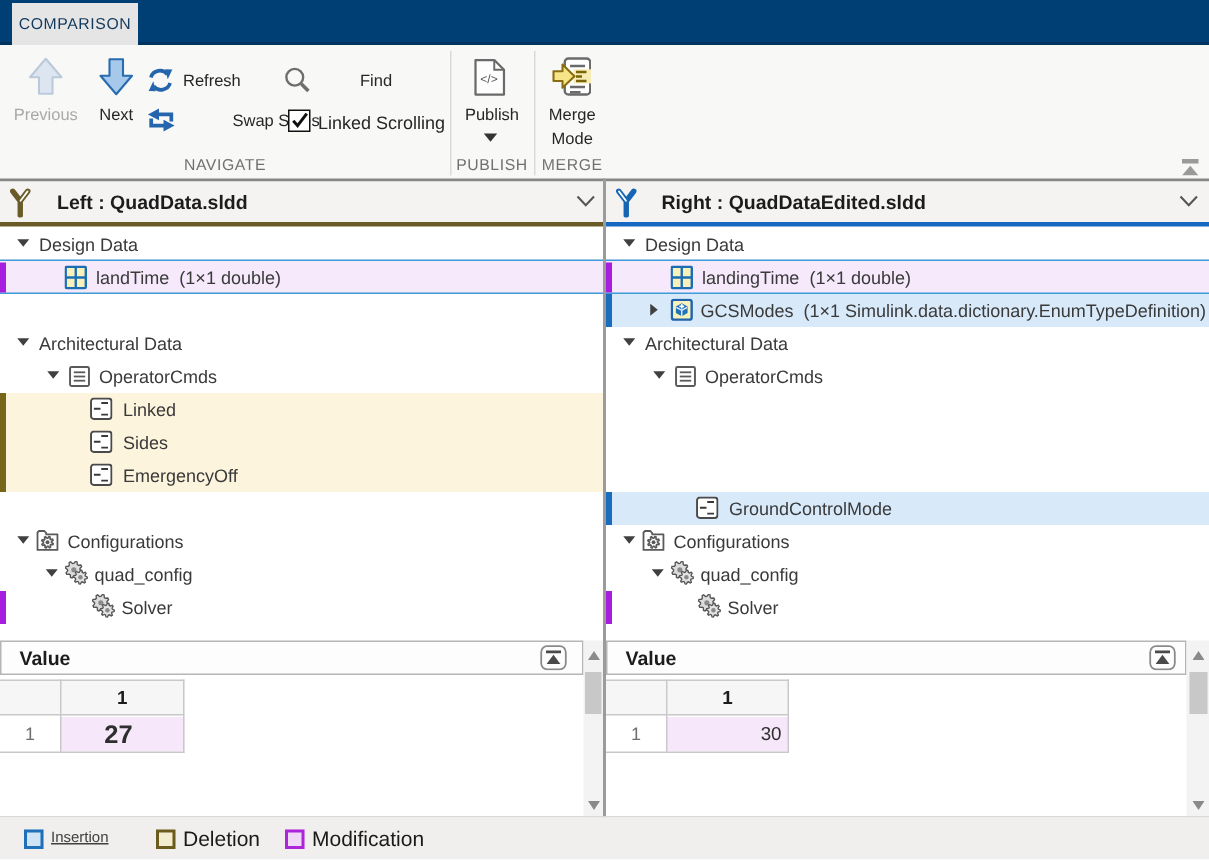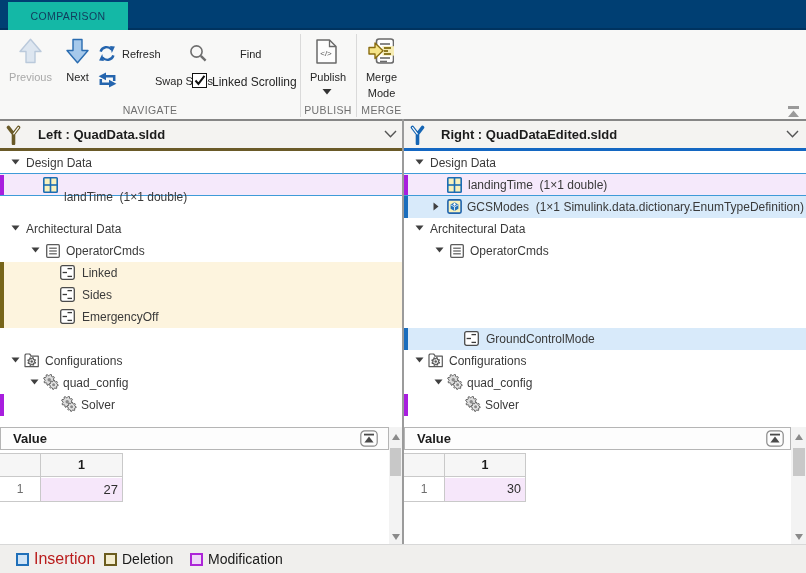--- a/index.html
+++ b/index.html
@@ -9,21 +9,21 @@
 #page { position:relative; width:806px; height:573px; }
 .lbl { font-size:11px; color:#262626; white-space:nowrap; }
 .glbl { font-size:10.5px; color:#707070; letter-spacing:0.4px; text-align:center; }
 .trow { position:absolute; height:22px; line-height:22px; font-size:12px; color:#3a3a3a; white-space:nowrap; }
 </style>
 </head>
 <body>
 <div id="page">
 
 <div class="abs" style="left:0;top:0;width:806px;height:30px;background:#003f73;border-bottom:2px solid #00335f;"></div>
-<div class="abs" style="left:8px;top:2px;width:120px;height:28px;background:#14b8a6;
+<div class="abs" style="left:8px;top:2px;width:84px;height:28px;background:#e5e5e5;
   font-size:10.5px;color:#12395c;letter-spacing:0.4px;text-align:center;line-height:28px;">COMPARISON</div>
 
 <div class="abs" style="left:0;top:30px;width:806px;height:89px;background:#f8f8f7;"></div>
 <div class="abs" style="left:0;top:119px;width:806px;height:2px;background:#868686;"></div>
 
 <svg class="abs" style="left:18px;top:38px" width="25" height="26" viewBox="0 0 25 26">
   <path d="M12.5 1.2 L23 13.5 L17 13.5 L17 24.5 L8 24.5 L8 13.5 L2 13.5 Z" fill="#dde6f0" stroke="#bac9db" stroke-width="1.4" stroke-linejoin="round"></path>
 </svg>
 <div class="abs lbl" style="left:2px;top:71px;width:57px;text-align:center;color:#a9a9a9;">Previous</div>
 
@@ -126,21 +126,21 @@
     </svg>
 <div class="trow" style="left:26px;top:152px;">Design Data</div>
 
 <div class="abs" style="left:0;top:173px;width:402px;height:23px;background:#f5e9fb;border-top:1.5px solid #3f9bd8;border-bottom:1.5px solid #3f9bd8;"></div>
 <div class="abs" style="left:0;top:174.5px;width:4px;height:20px;background:#a81ede;"></div>
 <svg class="abs" style="left:43px;top:177px" width="15" height="16" viewBox="0 0 15 16">
   <rect x="0.8" y="0.8" width="13.4" height="14.4" rx="0.8" fill="#f8f1bc" stroke="#1b6db4" stroke-width="1.6"></rect>
   <line x1="7.5" y1="0.8" x2="7.5" y2="15.2" stroke="#1b6db4" stroke-width="1.6"></line>
   <line x1="0.8" y1="8" x2="14.2" y2="8" stroke="#1b6db4" stroke-width="1.6"></line>
 </svg>
-<div class="trow" style="left:64px;top:186px;text-align:right;">landTime&nbsp; (1×1 double)</div>
+<div class="trow" style="left:64px;top:174px;text-align:right;">landTime&nbsp; (1×1 double)</div>
 
 <svg class="abs" style="left:11px;top:225px" width="9" height="6" viewBox="0 0 9 6">
       <path d="M0.5 0.5 L8.5 0.5 L4.5 5.5 Z" fill="#404040"></path>
     </svg>
 <div class="trow" style="left:26px;top:218px;">Architectural Data</div>
 
 <svg class="abs" style="left:31px;top:247px" width="9" height="6" viewBox="0 0 9 6">
       <path d="M0.5 0.5 L8.5 0.5 L4.5 5.5 Z" fill="#404040"></path>
     </svg>
 <svg class="abs" style="left:46px;top:244px" width="14" height="14" viewBox="0 0 14 14">
@@ -303,21 +303,21 @@
     </svg>
 <div class="abs" style="left:390px;top:448px;width:11px;height:28px;background:#c8c8c8;"></div>
 <svg class="abs" style="left:392px;top:534px" width="8" height="6" viewBox="0 0 8 6">
       <path d="M0 0 L8 0 L4 6 Z" fill="#8a8a8a"></path>
     </svg>
 
 <div class="abs" style="left:0;top:453px;width:123px;height:24px;background:#f6f6f6;border-top:1px solid #c9c9c9;border-bottom:1px solid #c9c9c9;"></div>
 <div class="abs" style="left:40px;top:453px;height:24px;width:83px;line-height:24px;font-size:12.5px;font-weight:bold;color:#1c1c1c;text-align:center;">1</div>
 <div class="abs" style="left:40px;top:478px;width:83px;height:23px;background:#f6e7fa;"></div>
 <div class="abs" style="left:0;top:478px;width:40px;height:23px;line-height:23px;font-size:12px;color:#6e6e6e;text-align:center;">1</div>
-<div class="abs" style="left:40px;top:478px;width:78px;height:23px;line-height:23px;font-size:13px;color:#2e2e2e;text-align:right;">27</div>
+<div class="abs" style="left:40px;top:478px;width:78px;height:23px;line-height:23px;font-size:17px;color:#2e2e2e;text-align:center;font-weight:bold;">27</div>
 <div class="abs" style="left:0;top:501px;width:123px;height:1px;background:#c9c9c9;"></div>
 <div class="abs" style="left:40px;top:453px;width:1px;height:49px;background:#c9c9c9;"></div>
 <div class="abs" style="left:122px;top:453px;width:1px;height:49px;background:#c9c9c9;"></div>
 
 <div class="abs" style="left:404px;top:427px;width:387px;height:23px;background:#fdfdfd;border:1px solid #b5b5b5;"></div>
 <div class="abs" style="left:417px;top:427px;height:23px;line-height:23px;font-size:13px;font-weight:bold;color:#1c1c1c;">Value</div>
 <svg class="abs" style="left:766px;top:430px" width="18" height="17" viewBox="0 0 18 17">
   <rect x="0.8" y="0.8" width="16.4" height="15.4" rx="4" fill="#fdfdfd" stroke="#8a8a8a" stroke-width="1.2"></rect>
   <line x1="4" y1="4.6" x2="14" y2="4.6" stroke="#4a4a4a" stroke-width="1.8"></line>
   <path d="M9 6.5 L13.6 12.6 L4.4 12.6 Z" fill="#4a4a4a"></path>
@@ -337,19 +337,19 @@
 <div class="abs" style="left:444px;top:478px;width:82px;height:23px;background:#f6e7fa;"></div>
 <div class="abs" style="left:404px;top:478px;width:40px;height:23px;line-height:23px;font-size:12px;color:#6e6e6e;text-align:center;">1</div>
 <div class="abs" style="left:444px;top:478px;width:77px;height:23px;line-height:23px;font-size:12.5px;color:#2e2e2e;text-align:right;">30</div>
 <div class="abs" style="left:404px;top:501px;width:122px;height:1px;background:#c9c9c9;"></div>
 <div class="abs" style="left:444px;top:453px;width:1px;height:49px;background:#c9c9c9;"></div>
 <div class="abs" style="left:525px;top:453px;width:1px;height:49px;background:#c9c9c9;"></div>
 
 <div class="abs" style="left:0;top:544px;width:806px;height:1px;background:#d8d8d8;"></div>
 <div class="abs" style="left:0;top:545px;width:806px;height:28px;background:#f0efed;"></div>
 <div class="abs" style="left:16px;top:553px;width:13px;height:13px;background:#cfe3f6;border:2px solid #1f6fb9;"></div>
-<div class="abs" style="left:34px;top:545px;height:28px;line-height:28px;font-size:16px;color:#b91c1c;">Insertion</div>
+<div class="abs" style="left:34px;top:545px;height:28px;line-height:28px;font-size:10px;color:#404040;text-decoration:underline;">Insertion</div>
 <div class="abs" style="left:104px;top:553px;width:13px;height:13px;background:#f3ecce;border:2px solid #6b5c1e;"></div>
 <div class="abs" style="left:122px;top:545px;height:28px;line-height:28px;font-size:14px;color:#1a1a1a;">Deletion</div>
 <div class="abs" style="left:190px;top:553px;width:13px;height:13px;background:#efd8f8;border:2px solid #ad25d8;"></div>
 <div class="abs" style="left:208px;top:545px;height:28px;line-height:28px;font-size:14px;color:#1a1a1a;">Modification</div>
 
 </div>
 
 </body></html>

